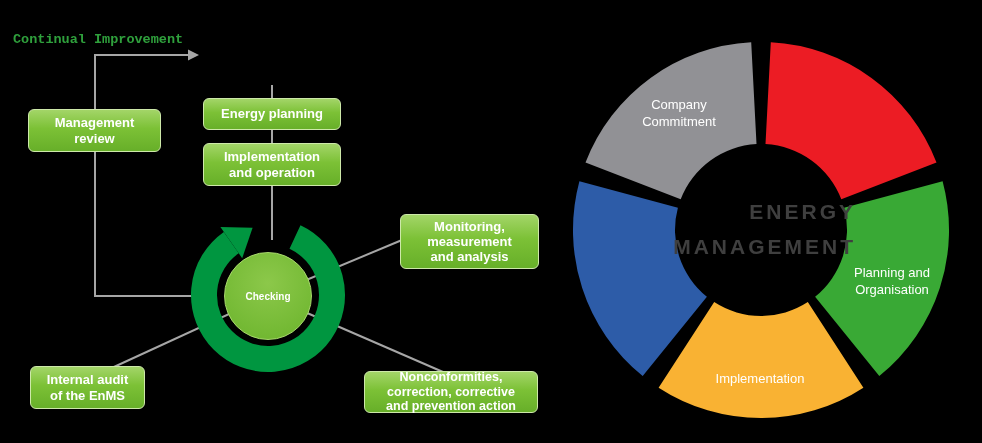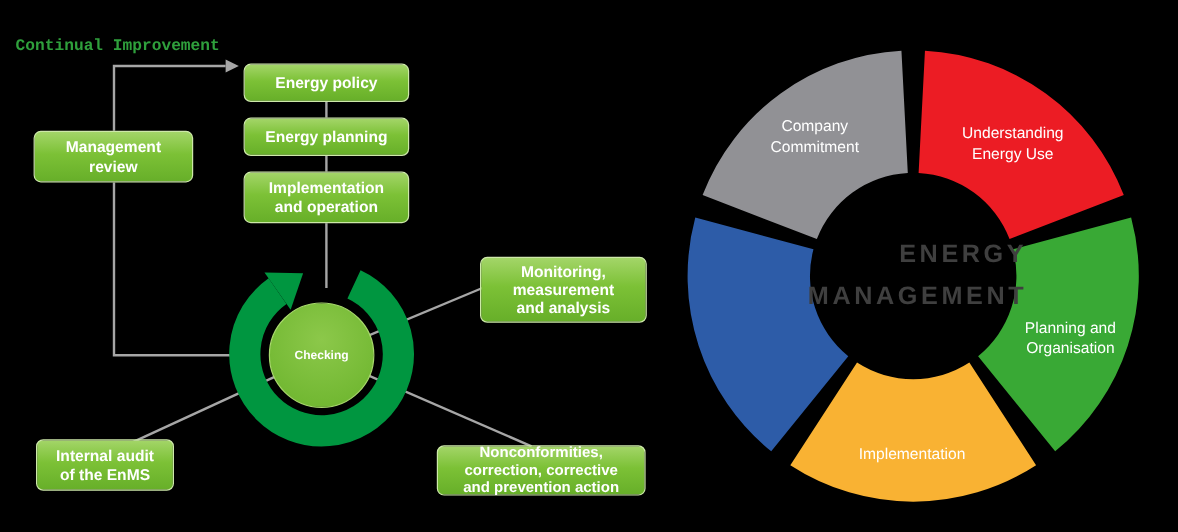--- a/index.html
+++ b/index.html
@@ -55,21 +55,20 @@
     <polygon points="188,49.5 188,60.5 199,55" fill="#a6a6a6"></polygon>
     <path d="M 295,237 A 64,64 0 1 1 231.3,242.6" fill="none" stroke-width="26" stroke="#009640"></path>
     <polygon points="252.6,227.7 242.2,258.2 220.4,227" fill="#009640"></polygon>
   </svg>
 
   <div class="label-ci">Continual Improvement</div>
 
   <div class="gbox" style="left:28px;top:109px;width:133px;height:43px;">Management
 review</div>
 
-  <div class="gbox" style="left:203px;top:53px;width:138px;height:32px;">Energy policy</div>
 
   <div class="gbox" style="left:203px;top:98px;width:138px;height:32px;">Energy planning</div>
 
   <div class="gbox" style="left:203px;top:143px;width:138px;height:43px;">Implementation
 and operation</div>
 
   <div class="gbox" style="left:400px;top:214px;width:139px;height:55px;">Monitoring,
 measurement
 and analysis</div>
 
@@ -85,22 +84,20 @@
   <div class="right-diagram">
     <svg width="400" height="400" viewBox="0 0 400 400">
       <path d="M 24.5,132.6 A 188,188 0 0 1 190.2,12.3 L 195.5,114.1 A 86,86 0 0 0 119.7,169.2 Z" fill="#919195"></path>
       <path d="M 209.8,12.3 A 188,188 0 0 1 375.5,132.6 L 280.3,169.2 A 86,86 0 0 0 204.5,114.1 Z" fill="#ec1c24"></path>
       <path d="M 381.6,151.3 A 188,188 0 0 1 318.3,346.1 L 254.1,266.8 A 86,86 0 0 0 283.1,177.7 Z" fill="#39a935"></path>
       <path d="M 302.4,357.7 A 188,188 0 0 1 97.6,357.7 L 153.2,272.1 A 86,86 0 0 0 246.8,272.1 Z" fill="#f9b233"></path>
       <path d="M 81.7,346.1 A 188,188 0 0 1 18.4,151.3 L 116.9,177.7 A 86,86 0 0 0 145.9,266.8 Z" fill="#2d5ca8"></path>
     </svg>
     <div class="seg-label" style="left:118px;top:84px;">Company
 Commitment</div>
-    <div class="seg-label" style="left:283px;top:90px;">Understanding
-Energy Use</div>
     <div class="seg-label" style="left:331px;top:252px;">Planning and
 Organisation</div>
     <div class="seg-label" style="left:199px;top:349px;">Implementation</div>
     <div class="center-label">ENERGY
 MANAGEMENT</div>
   </div>
 
 </div>
 
 </body></html>

